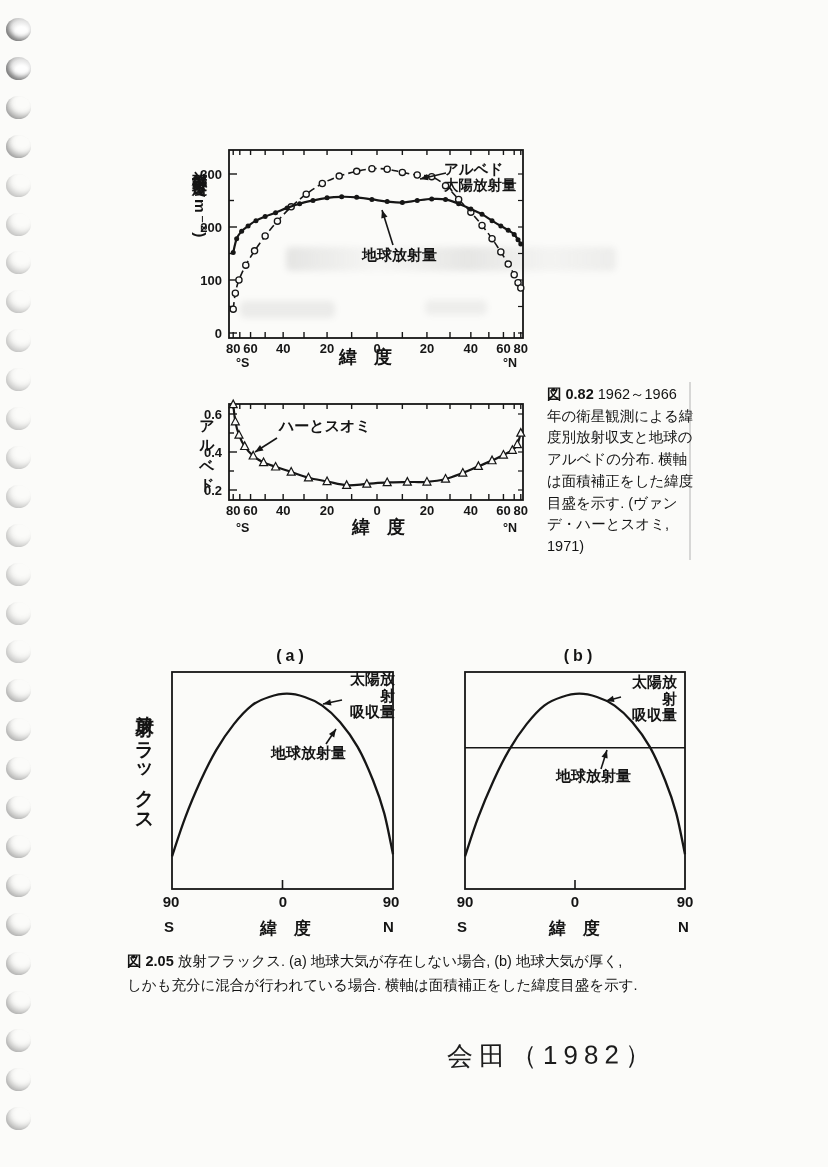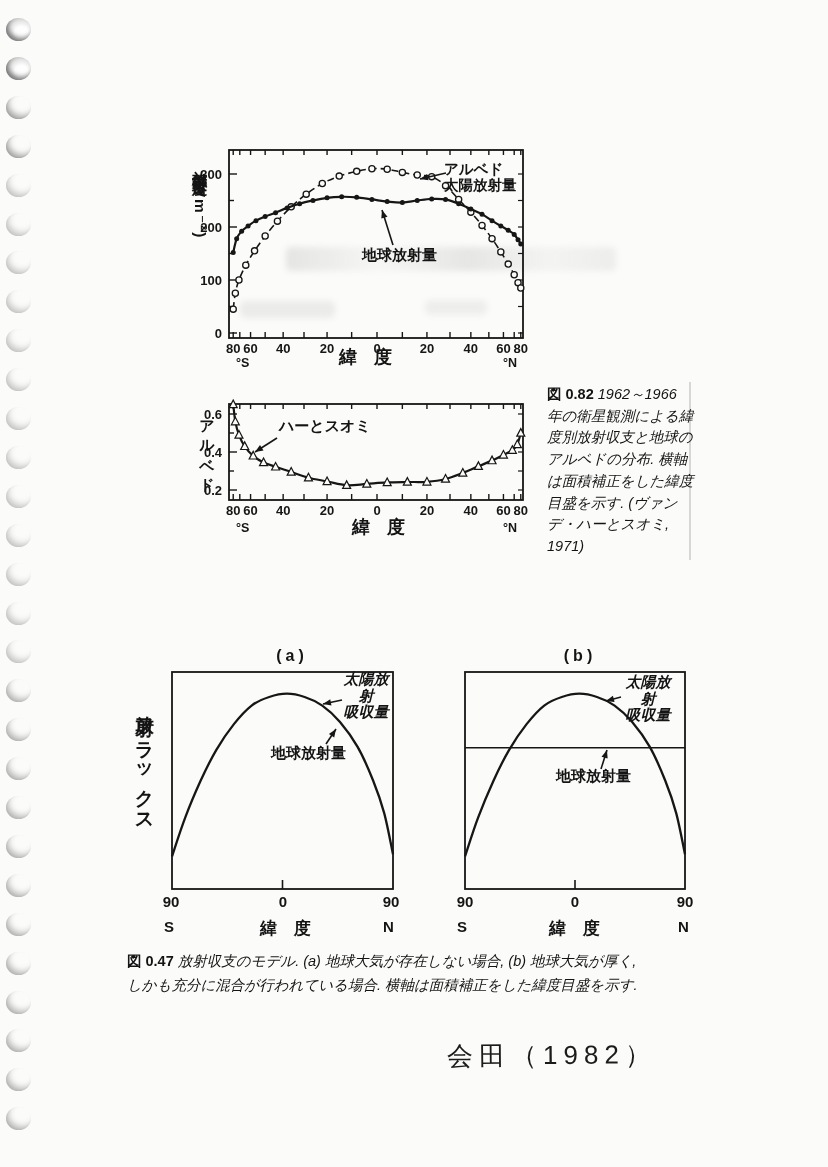--- a/index.html
+++ b/index.html
@@ -1,24 +1,24 @@
 <!DOCTYPE html>
 <html><head>
 <meta charset="utf-8">
 <style>
   html,body{margin:0;padding:0;background:#e8e8e8;}
   .page{position:relative;width:828px;height:1167px;background:#fbfbf9;overflow:hidden;
         font-family:"Liberation Sans","DejaVu Sans",sans-serif;color:#161616;}
   svg{position:absolute;left:0;top:0;font-family:"Liberation Sans","DejaVu Sans",sans-serif;}
   .lbl{position:absolute;color:#141414;font-weight:700;white-space:pre-line;line-height:1.13;}
   .v{writing-mode:vertical-rl;text-orientation:mixed;letter-spacing:2px;}
-  .ra{text-align:center;font-style:italic;}
+  .ra{text-align:right;}
   .caption{position:absolute;font-size:14.5px;color:#141414;}
   .caption b{font-weight:700;}
-  .pre{white-space:pre-line;font-style:italic;}
+  .pre{white-space:pre-line;}
   .hole{position:absolute;left:6px;width:25px;height:23px;border-radius:50%;
         box-shadow:inset 4px -5px 6px -2px rgba(105,105,105,.78), inset 1px -1px 2px rgba(150,150,150,.35);}
   .ball{background:radial-gradient(circle at 62% 66%, #ffffff 30%, #e6e6e6 55%, #bdbdbd 82%, #d8d8d8 100%);
         box-shadow:inset 3px -4px 5px -1px rgba(90,90,90,.8);}
   .bleed{position:absolute;filter:blur(3px);border-radius:5px;}
   .edge-line{position:absolute;width:2px;background:#b9b9b9;opacity:.55;}
   .hand{position:absolute;font-size:26px;font-weight:400;letter-spacing:6px;color:#1b1b1b;
         transform:rotate(-.5deg);}
 </style>
 </head>
@@ -357,18 +357,18 @@
   <div class="lbl" style="left:383px;top:919px;font-size:15px">N</div>
   <div class="lbl" style="left:260px;top:919px;font-size:17px;letter-spacing:6px">緯 度</div>
 
   <div class="lbl" style="left:452px;top:894px;width:26px;text-align:center;font-size:15px">90</div>
   <div class="lbl" style="left:564px;top:894px;width:22px;text-align:center;font-size:15px">0</div>
   <div class="lbl" style="left:672px;top:894px;width:26px;text-align:center;font-size:15px">90</div>
   <div class="lbl" style="left:457px;top:919px;font-size:15px">S</div>
   <div class="lbl" style="left:678px;top:919px;font-size:15px">N</div>
   <div class="lbl" style="left:549px;top:919px;font-size:17px;letter-spacing:6px">緯 度</div>
 
-  <div class="caption" style="left:127px;top:950px;width:630px;line-height:23.5px"><b>図 0.47</b> <span class="pre">放射収支のモデル. (a) 地球大気が存在しない場合, (b) 地球大気が厚く,
+  <div class="caption" style="left:127px;top:950px;width:630px;line-height:23.5px"><b>図 2.05</b> <span class="pre">放射フラックス. (a) 地球大気が存在しない場合, (b) 地球大気が厚く,
 しかも充分に混合が行われている場合. 横軸は面積補正をした緯度目盛を示す.</span></div>
 
   <div class="hand" style="left:447px;top:1038px">会田（1982）</div>
 
 </div>
 
 </body></html>

